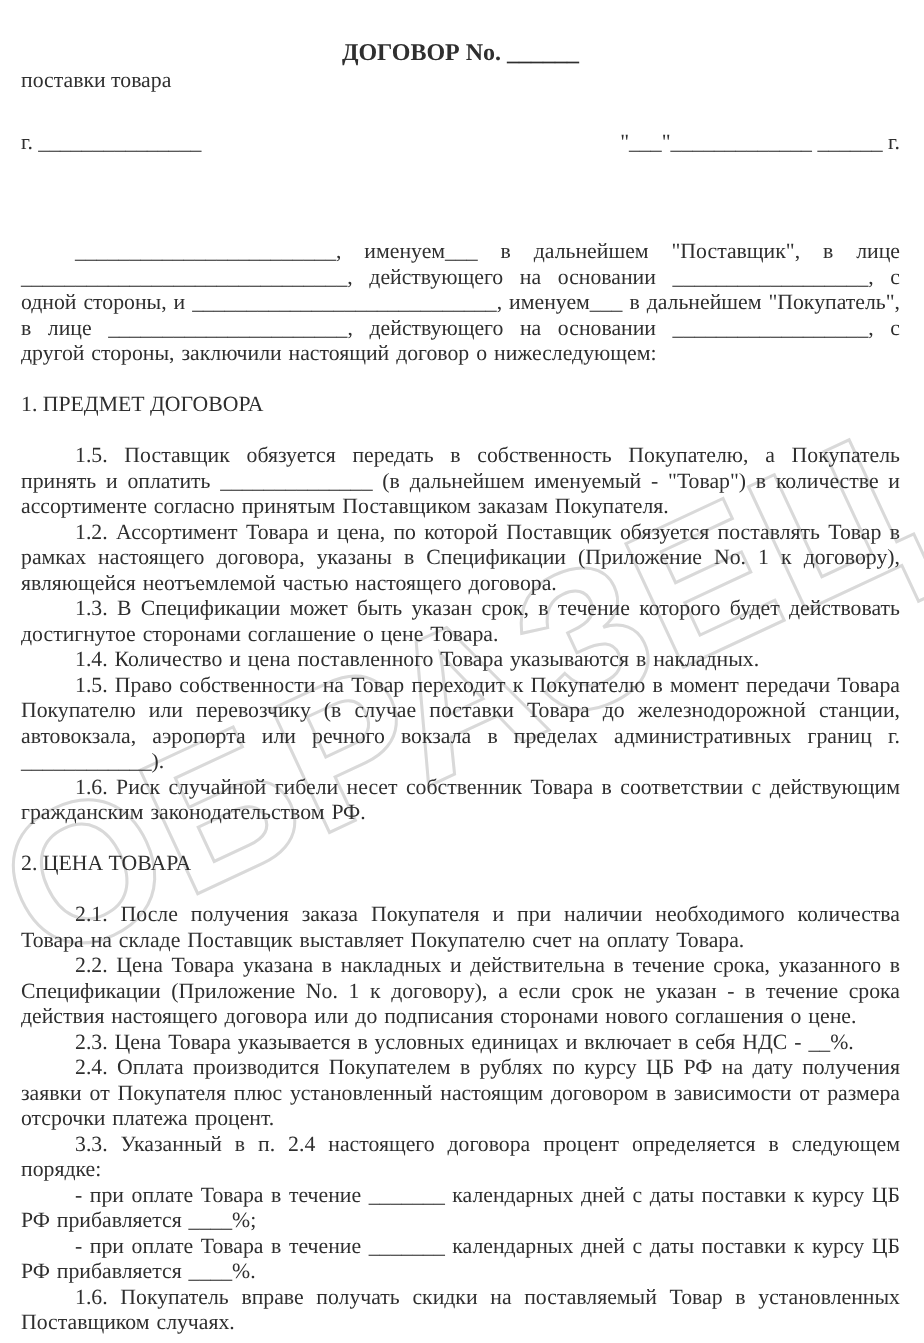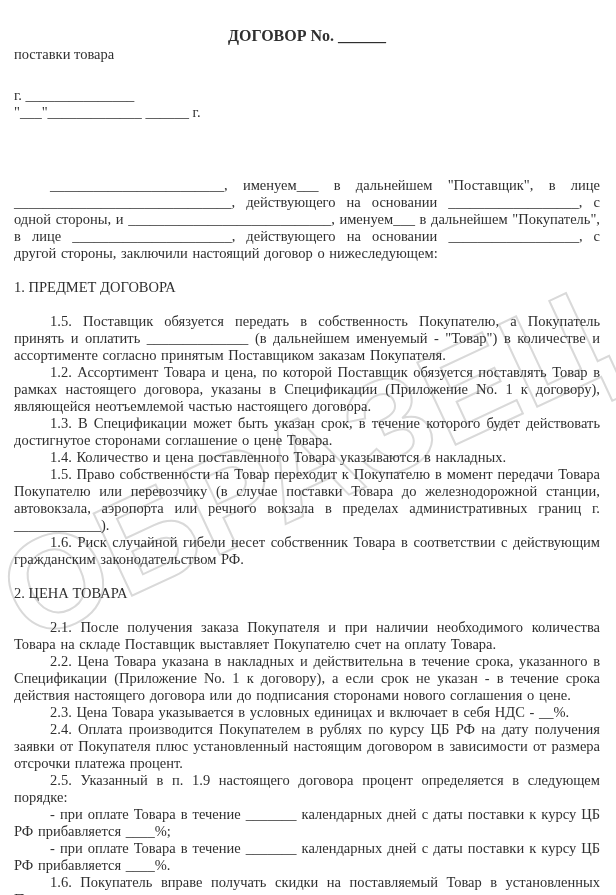--- a/index.html
+++ b/index.html
@@ -52,21 +52,20 @@
     text-align: left;
     font-size: 14.5px;
     line-height: 18px;
   }
   .meta-row {
     display: flex;
     justify-content: space-between;
     margin-top: 24px;
     font-size: 14.5px;
     line-height: 17px;
-    flex-direction: column;
   }
   .para {
     margin: 0;
     text-align: justify;
     text-indent: 36px;
     font-size: 14.5px;
     line-height: 17px;
     word-spacing: 1px;
   }
   .preamble {
@@ -108,19 +107,19 @@
     <p class="para">1.4. Количество и цена поставленного Товара указываются в накладных.</p>
     <p class="para">1.5. Право собственности на Товар переходит к Покупателю в момент передачи Товара Покупателю или перевозчику (в случае поставки Товара до железнодорожной станции, автовокзала, аэропорта или речного вокзала в пределах административных границ г. ____________).</p>
     <p class="para">1.6. Риск случайной гибели несет собственник Товара в соответствии с действующим гражданским законодательством РФ.</p>
 
     <p class="section-heading">2. ЦЕНА ТОВАРА</p>
 
     <p class="para">2.1. После получения заказа Покупателя и при наличии необходимого количества Товара на складе Поставщик выставляет Покупателю счет на оплату Товара.</p>
     <p class="para">2.2. Цена Товара указана в накладных и действительна в течение срока, указанного в Спецификации (Приложение No. 1 к договору), а если срок не указан - в течение срока действия настоящего договора или до подписания сторонами нового соглашения о цене.</p>
     <p class="para">2.3. Цена Товара указывается в условных единицах и включает в себя НДС - __%.</p>
     <p class="para">2.4. Оплата производится Покупателем в рублях по курсу ЦБ РФ на дату получения заявки от Покупателя плюс установленный настоящим договором в зависимости от размера отсрочки платежа процент.</p>
-    <p class="para">2.5. Указанный в п. 1.9 настоящего договора процент определяется в следующем порядке:</p>
+    <p class="para">3.3. Указанный в п. 2.4 настоящего договора процент определяется в следующем порядке:</p>
     <p class="para">- при оплате Товара в течение _______ календарных дней с даты поставки к курсу ЦБ РФ прибавляется ____%;</p>
     <p class="para">- при оплате Товара в течение _______ календарных дней с даты поставки к курсу ЦБ РФ прибавляется ____%.</p>
     <p class="para">1.6. Покупатель вправе получать скидки на поставляемый Товар в установленных Поставщиком случаях.</p>
 
   </div>
 </div>
 
 </body></html>

